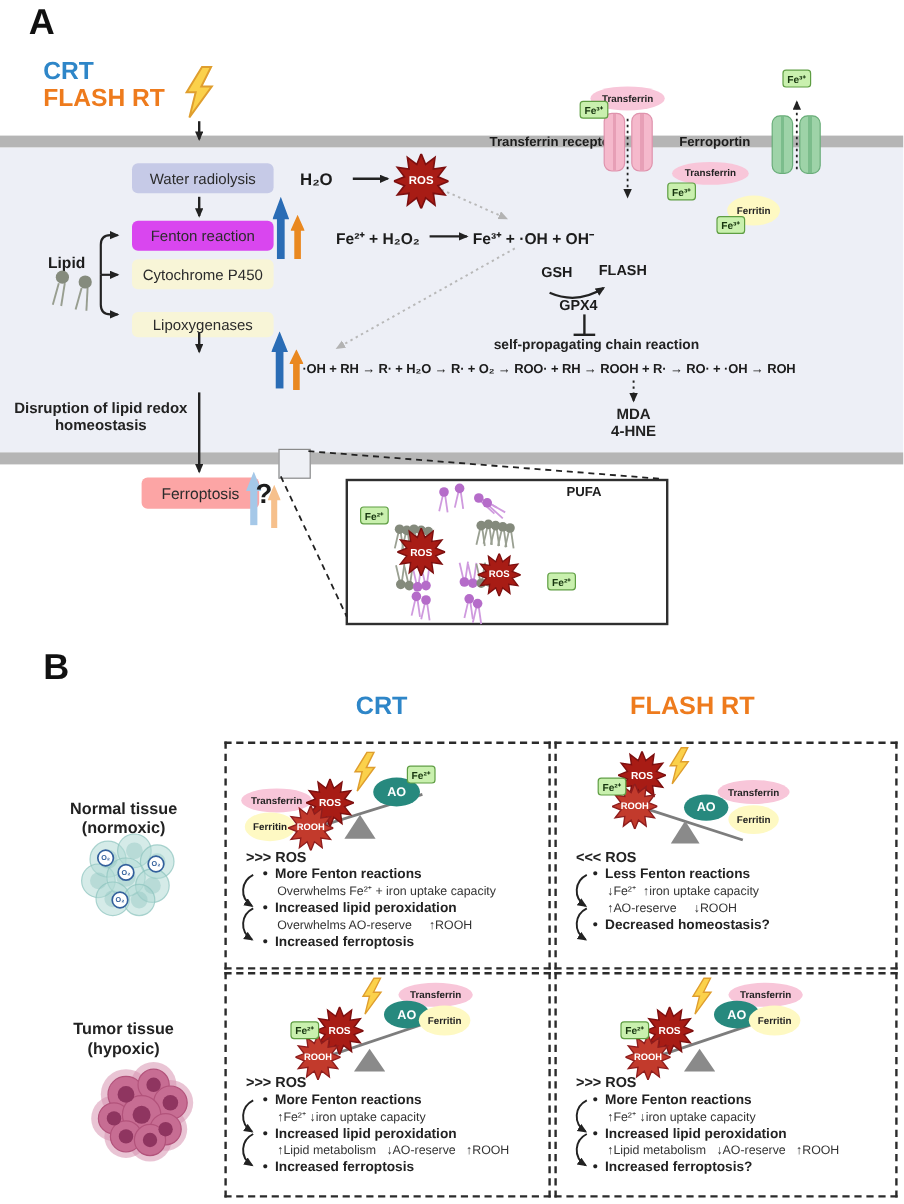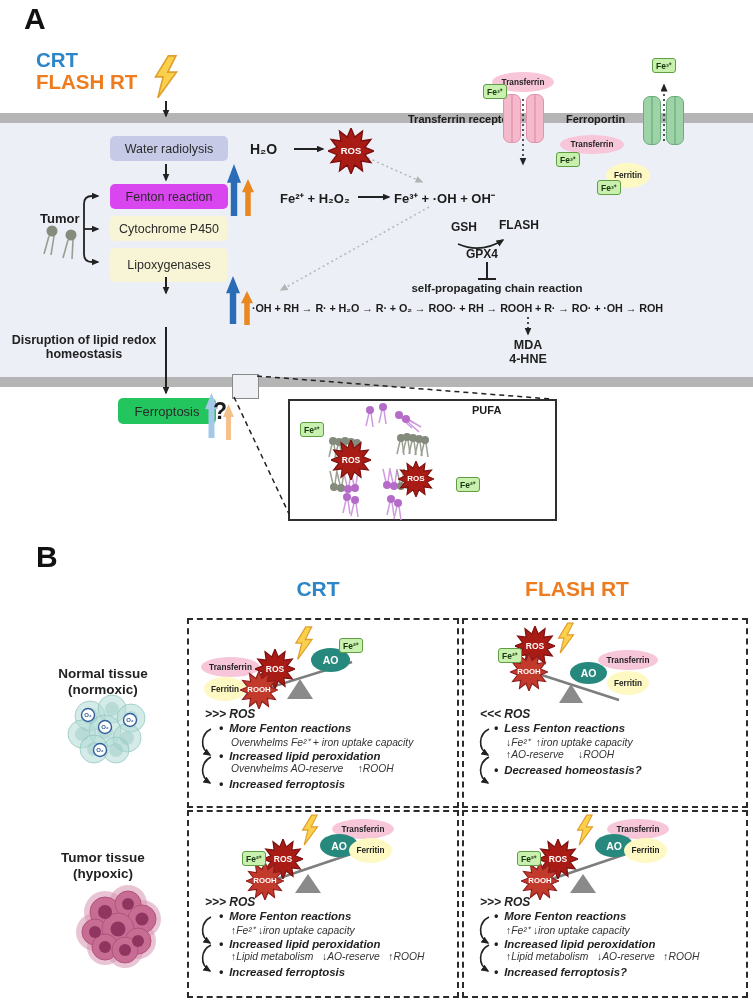--- a/index.html
+++ b/index.html
@@ -32,21 +32,21 @@
   .channel i{display:block;width:16px;height:100%;border-radius:7px;}
   .pinkch i{background:#f5b9cc;border:1px solid #df93ad;
     background-image:linear-gradient(90deg,transparent 42%,#e79fb6 42%,#e79fb6 58%,transparent 58%);}
   .greench i{background:#9ed3a8;border:1px solid #69ad79;
     background-image:linear-gradient(90deg,transparent 42%,#7cbd8c 42%,#7cbd8c 58%,transparent 58%);}
   .uparrow{position:absolute;clip-path:polygon(50% 0%,100% 36%,73% 36%,73% 100%,27% 100%,0% 36%,0% 36%);}
   .uparrow{clip-path:polygon(50% 0%,100% 36%,73% 36%,73% 100%,27% 100%,27% 36%,0% 36%);}
   .abl{background:#2a6cb5}.aor{background:#e98820}.ablight{background:#a5c8e8}.aorlight{background:#f6c08c}
   .qbox{position:absolute;border:2px dashed #2b2b2b;}
   .qtext{position:absolute;width:254px;}
-  .qtext .r{height:14px;display:flex;align-items:flex-start;font-style:italic;}
+  .qtext .r{height:14px;display:flex;align-items:flex-end;}
   .qtext .lvl{font-weight:bold;font-size:12px;margin-left:5px;white-space:pre;}
   .qtext .b{font-weight:bold;font-size:11.4px;margin-left:19px;white-space:pre;}
   .qtext .b::before{content:"•";margin-right:6px;font-size:12px;}
   .qtext .s{font-size:10.3px;margin-left:31px;white-space:pre;color:#333;}
   .tissue{position:absolute;transform:translateX(-50%);text-align:center;font-weight:bold;
           font-size:13.5px;line-height:1.18;white-space:nowrap;}
   .inset{position:absolute;left:288px;top:399px;width:265px;height:118px;border:2px solid #2f2f2f;background:#fff;z-index:1;}
   .sq{position:absolute;left:232px;top:374px;width:25px;height:23px;border:1.5px solid #8a8a8a;background:#eef0f5;}
   .qmark{position:absolute;font-weight:bold;font-size:23px;color:#1c1c1c;z-index:6;}
   .center2{position:absolute;transform:translateX(-50%);text-align:center;font-weight:bold;
@@ -72,22 +72,22 @@
   <div class="cyto"></div>
   <div class="membrane" style="top:377px"></div>
 
   <div class="plabel" style="left:24px;top:2px">A</div>
   <div class="abs" style="left:36px;top:48px;font-weight:bold;font-size:20.5px;color:#2e86c8">CRT</div>
   <div class="abs" style="left:36px;top:70px;font-weight:bold;font-size:20.5px;color:#ee7b1d">FLASH RT</div>
 
   <div class="abox" style="left:110px;top:136px;width:118px;height:25px;background:#c6cae7">Water radiolysis</div>
   <div class="abox" style="left:110px;top:184px;width:118px;height:25px;background:#d946ef">Fenton reaction</div>
   <div class="abox" style="left:110px;top:216px;width:118px;height:25px;background:#f8f5d7">Cytochrome P450</div>
-  <div class="abox" style="left:110px;top:248px;width:118px;height:34px;background:#f8f5d7">Lipoxygenases</div>
-  <div class="abox" style="left:118px;top:398px;width:98px;height:26px;background:#22c55e;font-size:13px">Ferroptosis</div>
+  <div class="abox" style="left:110px;top:260px;width:118px;height:21px;background:#f8f5d7">Lipoxygenases</div>
+  <div class="abox" style="left:118px;top:398px;width:98px;height:26px;background:#fca5a5;font-size:13px">Ferroptosis</div>
 
   <div class="channel pinkch" style="left:503px;top:94px">
       <i></i>
       <i></i>
     </div>
   <div class="channel greench" style="left:643px;top:96px">
       <i></i>
       <i></i>
     </div>
   <div class="sq"></div>
@@ -319,21 +319,21 @@
   <div class="eq" style="left:250px;top:141px;font-size:14px">H₂O</div>
   <div class="burst" style="left:328px;top:128px;width:46px;height:46px;font-size:9.5px;z-index:3">
     <svg viewBox="0 0 40 40">
         <use href="#burst" class="ros-fill"></use>
       </svg>
       <span>ROS</span>
   </div>
 
   <div class="uparrow abl" style="left:227px;top:164px;width:14px;height:52px"></div>
   <div class="uparrow aor" style="left:242px;top:179px;width:12px;height:37px"></div>
-  <div class="eq" style="left:40px;top:211px">Tumor</div>
+  <div class="eq" style="left:40px;top:211px">Lipid</div>
 
   <div class="eq" style="left:280px;top:189px">Fe²⁺ + H₂O₂</div>
   <div class="eq" style="left:394px;top:189px">Fe³⁺ + ·OH + OH⁻</div>
 
   <div class="small-bold" style="left:451px;top:220px">GSH</div>
   <div class="small-bold" style="left:499px;top:218px">FLASH</div>
   <div class="small-bold" style="left:466px;top:247px">GPX4</div>
   <div class="center2" style="left:497px;top:282px;font-size:11.5px">self-propagating chain reaction</div>
   <div class="eq" style="left:252px;top:302px;font-size:10.8px;letter-spacing:-0.1px">·OH + RH → R· + H₂O → R· + O₂ → ROO· + RH → ROOH + R· → RO· + ·OH → ROH</div>
 

